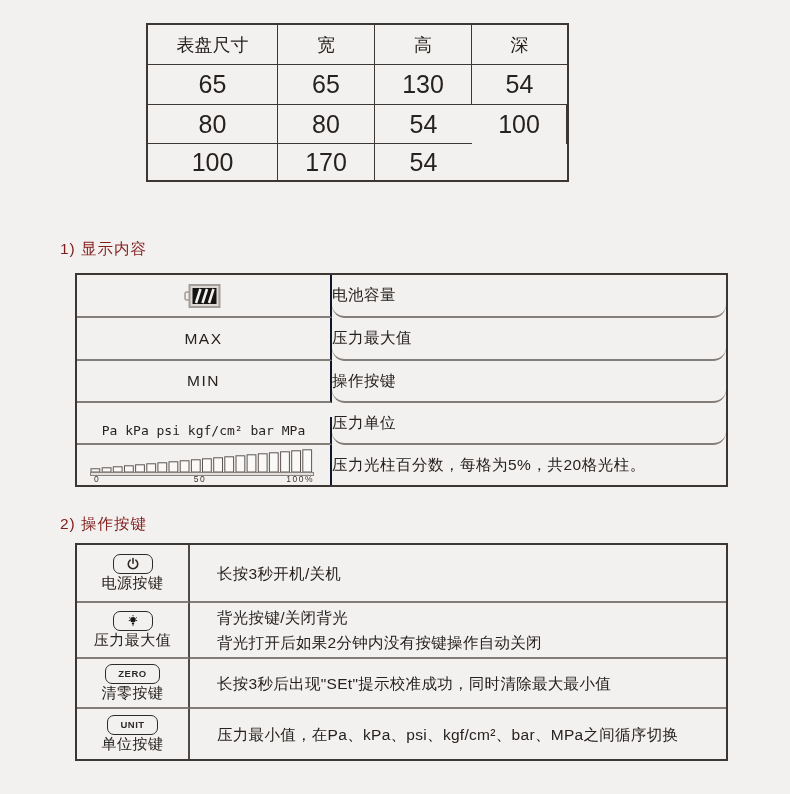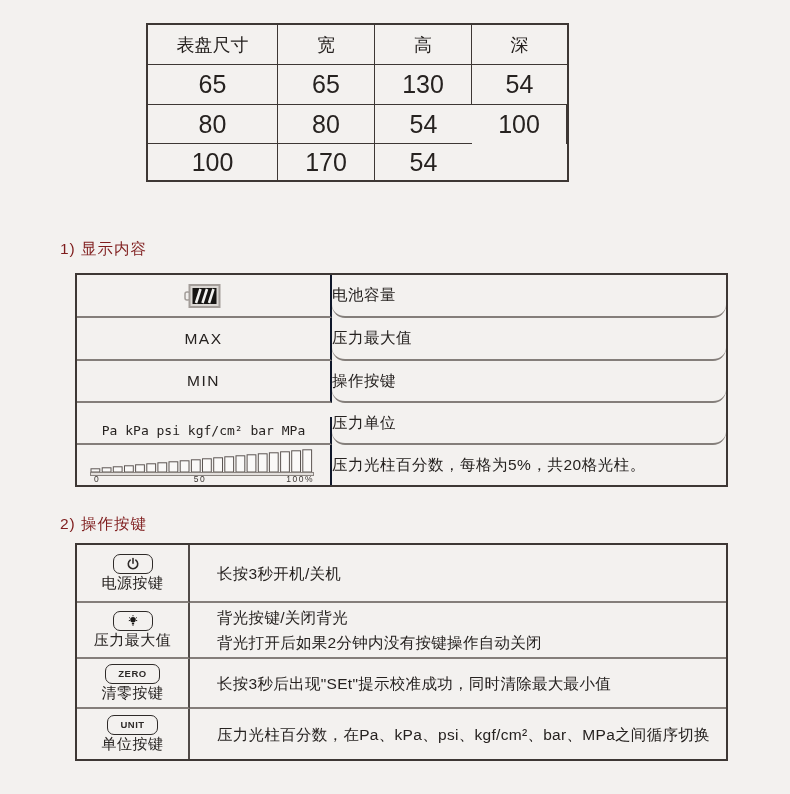--- a/index.html
+++ b/index.html
@@ -191,17 +191,17 @@
       <div class="line">长按3秒后出现"SEt"提示校准成功，同时清除最大最小值</div>
     </div>
 
     <div class="key-btn-cell">
       <span class="mini-btn">
         <span class="btn-text">UNIT</span>
       </span>
       <span class="btn-label">单位按键</span>
     </div>
     <div class="key-desc-cell">
-      <div class="line">压力光柱百分数，在Pa、kPa、psi、kgf/cm²、bar、MPa之间循序切换</div>
+      <div class="line">压力最小值，在Pa、kPa、psi、kgf/cm²、bar、MPa之间循序切换</div>
     </div>
   </div>
 
 </div>
 
 </body></html>

